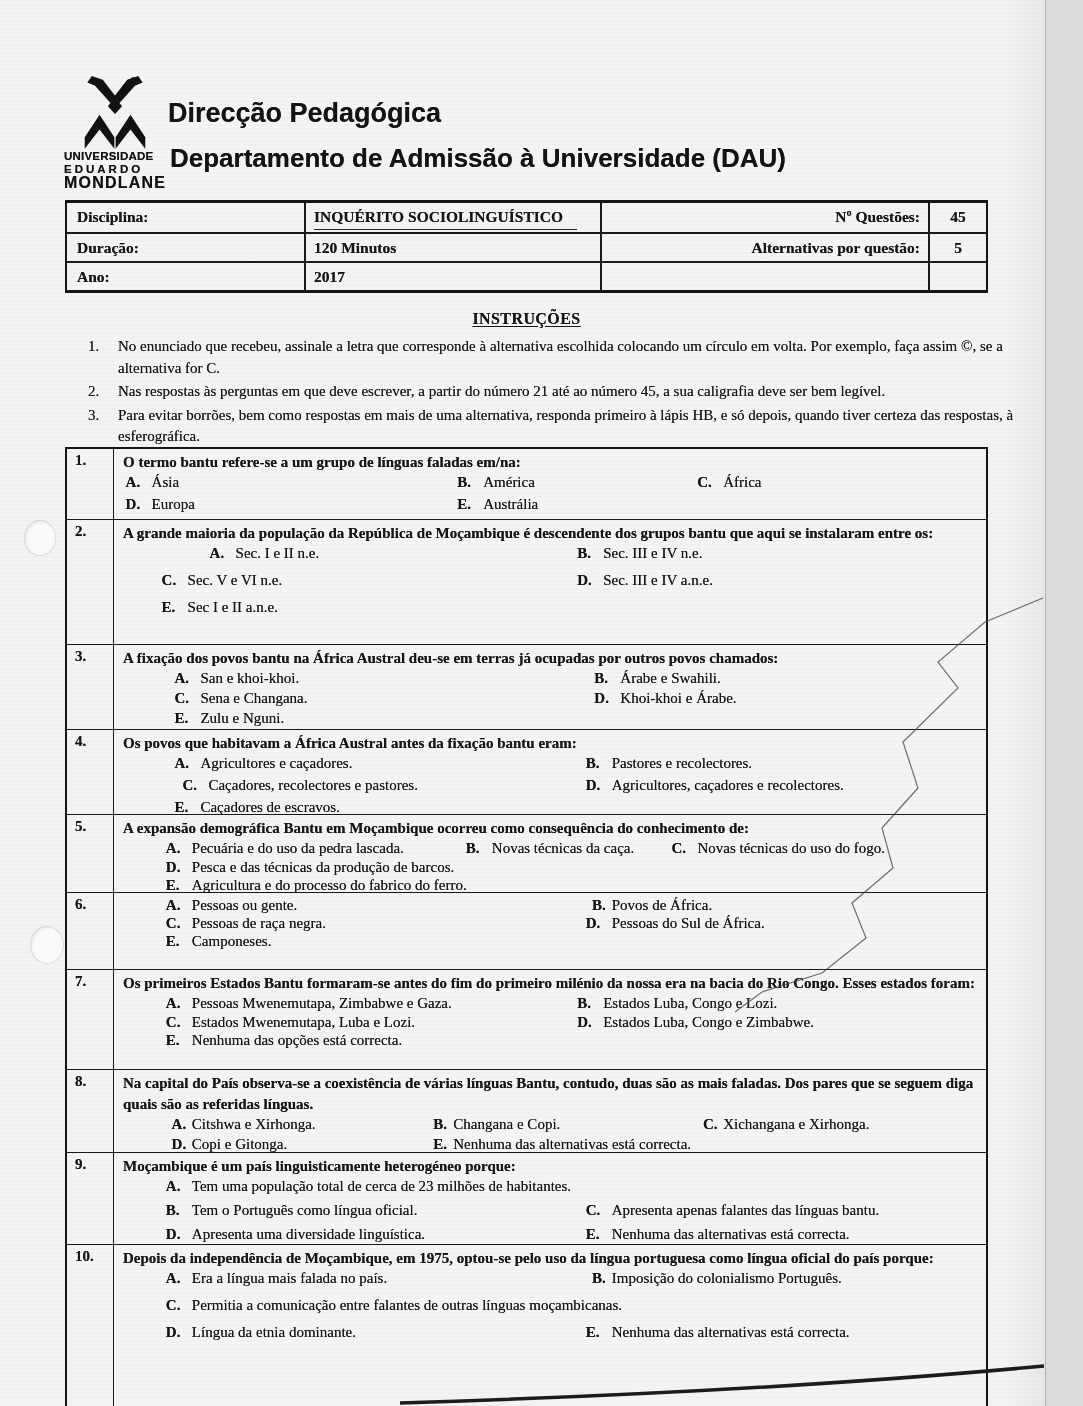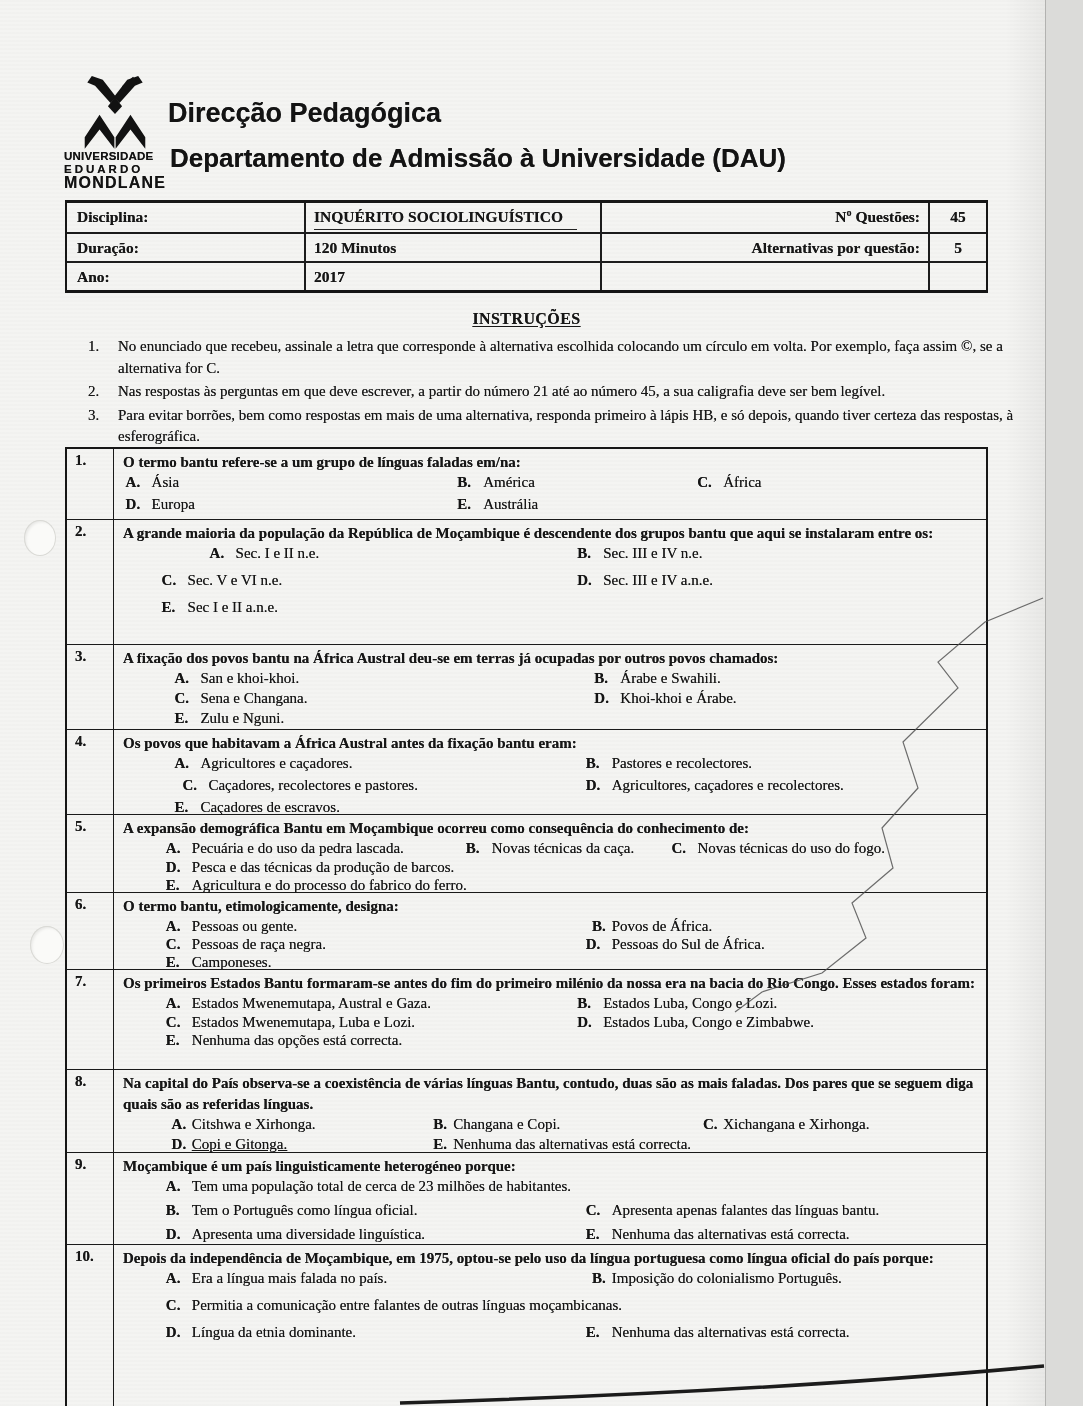--- a/index.html
+++ b/index.html
@@ -216,40 +216,39 @@
               <span class="opt" style="left: 5%;"><span class="opt-k">D.</span><span class="opt-t">Pesca e das técnicas da produção de barcos.</span></span>
             </div>
             <div class="opt-row">
               <span class="opt" style="left: 5%;"><span class="opt-k">E.</span><span class="opt-t">Agricultura e do processo do fabrico do ferro.</span></span>
             </div>
           </div>
         </div>
         <div class="q-row q6">
           <div class="q-num">6.</div>
           <div class="q-body">
-            <div class="q-text">O termo bantu, etimologicamente, designa:</div>
             <div class="opt-row">
               <span class="opt" style="left: 5%;"><span class="opt-k">A.</span><span class="opt-t">Pessoas ou gente.</span></span>
               <span class="opt" style="left: 54%; text-align: center;"><span class="opt-k">B.</span><span class="opt-t">Povos de África.</span></span>
             </div>
             <div class="opt-row">
               <span class="opt" style="left: 5%;"><span class="opt-k">C.</span><span class="opt-t">Pessoas de raça negra.</span></span>
               <span class="opt" style="left: 54%;"><span class="opt-k">D.</span><span class="opt-t">Pessoas do Sul de África.</span></span>
             </div>
             <div class="opt-row">
               <span class="opt" style="left: 5%;"><span class="opt-k">E.</span><span class="opt-t">Camponeses.</span></span>
             </div>
           </div>
         </div>
         <div class="q-row q7">
           <div class="q-num">7.</div>
           <div class="q-body">
             <div class="q-text">Os primeiros Estados Bantu formaram-se antes do fim do primeiro milénio da nossa era na bacia do Rio Congo. Esses estados foram:</div>
             <div class="opt-row">
-              <span class="opt" style="left: 5%;"><span class="opt-k">A.</span><span class="opt-t">Estados Mwenemutapa, Austral e Gaza.</span></span>
+              <span class="opt" style="left: 5%;"><span class="opt-k">A.</span><span class="opt-t">Pessoas Mwenemutapa, Zimbabwe e Gaza.</span></span>
               <span class="opt" style="left: 53%;"><span class="opt-k">B.</span><span class="opt-t">Estados Luba, Congo e Lozi.</span></span>
             </div>
             <div class="opt-row">
               <span class="opt" style="left: 5%;"><span class="opt-k">C.</span><span class="opt-t">Estados Mwenemutapa, Luba e Lozi.</span></span>
               <span class="opt" style="left: 53%;"><span class="opt-k">D.</span><span class="opt-t">Estados Luba, Congo e Zimbabwe.</span></span>
             </div>
             <div class="opt-row">
               <span class="opt" style="left: 5%;"><span class="opt-k">E.</span><span class="opt-t">Nenhuma das opções está correcta.</span></span>
             </div>
           </div>
@@ -257,21 +256,21 @@
         <div class="q-row q8">
           <div class="q-num">8.</div>
           <div class="q-body">
             <div class="q-text">Na capital do País observa-se a coexistência de várias línguas Bantu, contudo, duas são as mais faladas. Dos pares que se seguem diga quais são as referidas línguas.</div>
             <div class="opt-row">
               <span class="opt" style="left: 5%;"><span class="opt-k">A.</span><span class="opt-t">Citshwa e Xirhonga.</span></span>
               <span class="opt" style="left: 35.5%;"><span class="opt-k">B.</span><span class="opt-t">Changana e Copi.</span></span>
               <span class="opt" style="left: 67%;"><span class="opt-k">C.</span><span class="opt-t">Xichangana e Xirhonga.</span></span>
             </div>
             <div class="opt-row">
-              <span class="opt" style="left: 5%; text-decoration: underline;"><span class="opt-k">D.</span><span class="opt-t">Copi e Gitonga.</span></span>
+              <span class="opt" style="left: 5%;"><span class="opt-k">D.</span><span class="opt-t">Copi e Gitonga.</span></span>
               <span class="opt" style="left: 35.5%;"><span class="opt-k">E.</span><span class="opt-t">Nenhuma das alternativas está correcta.</span></span>
             </div>
           </div>
         </div>
         <div class="q-row q9">
           <div class="q-num">9.</div>
           <div class="q-body">
             <div class="q-text">Moçambique é um país linguisticamente heterogéneo porque:</div>
             <div class="opt-row">
               <span class="opt" style="left: 5%;"><span class="opt-k">A.</span><span class="opt-t">Tem uma população total de cerca de 23 milhões de habitantes.</span></span>

